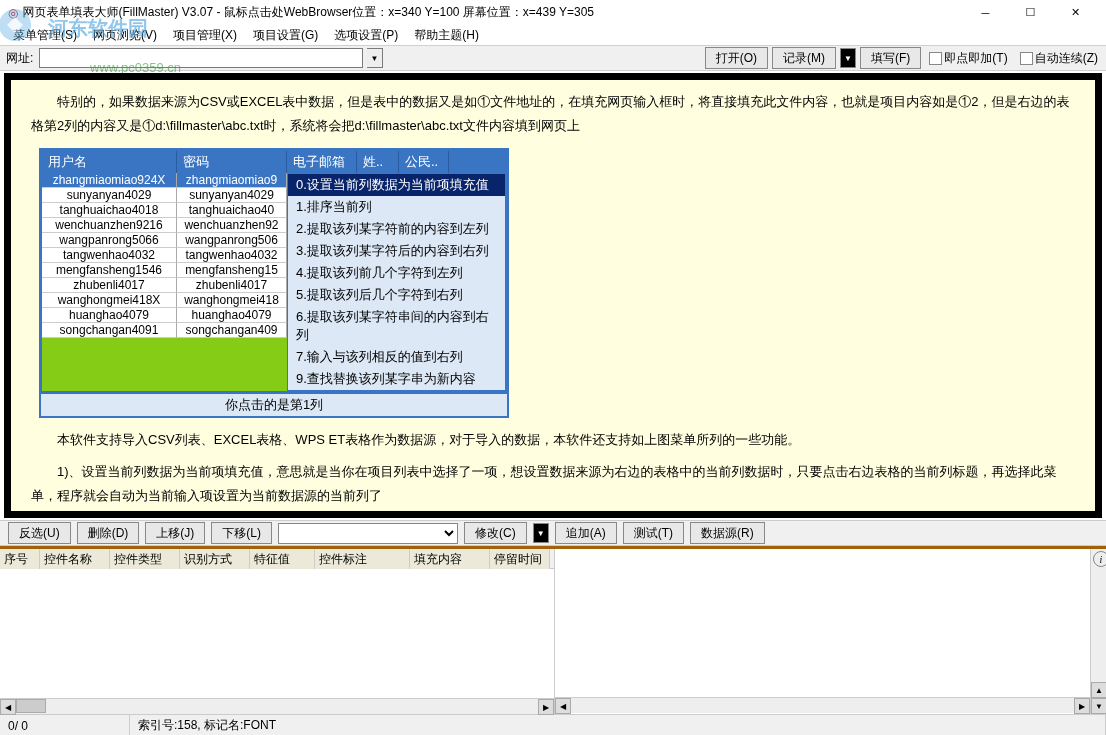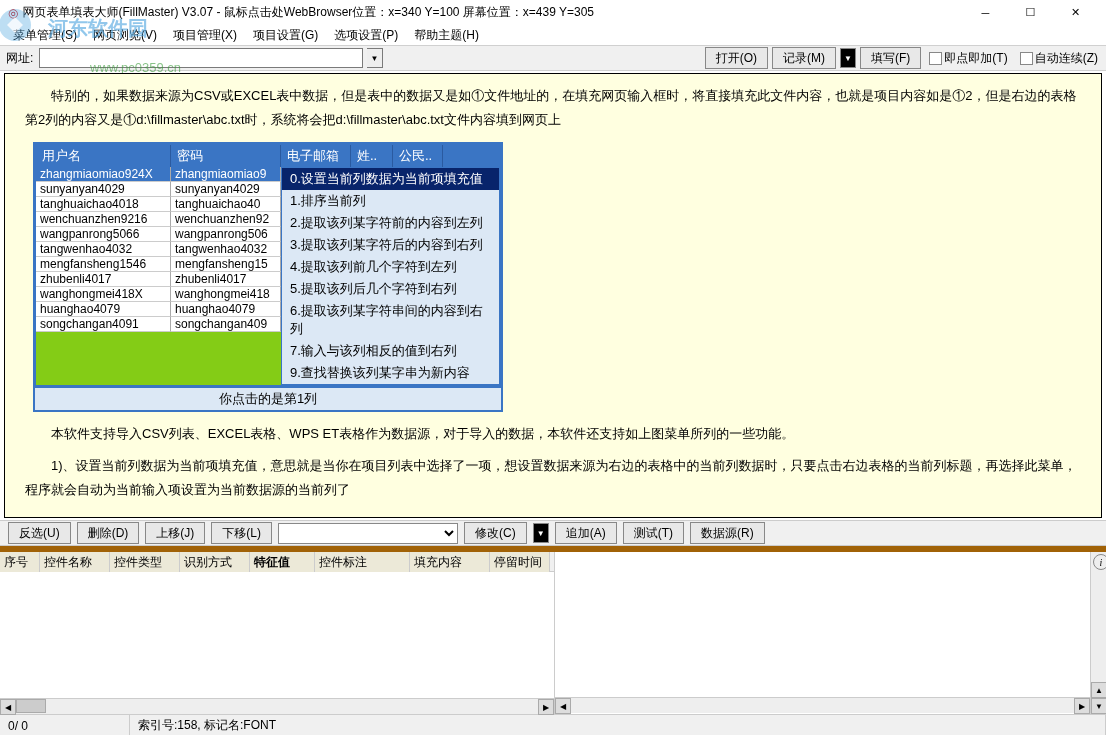--- a/index.html
+++ b/index.html
@@ -19,48 +19,48 @@
 
 .toolbar { height: 26px; display: flex; align-items: center; background: #f0f0f0; border-top: 1px solid #d0d0d0; border-bottom: 1px solid #d0d0d0; padding: 0 4px; gap: 4px; }
 .url-label { font-size: 12px; padding: 0 2px; }
 .url-input { flex: 1; max-width: 560px; height: 20px; border: 1px solid #7a7a7a; background: #fff; padding: 0 4px; }
 .url-dropdown { width: 16px; height: 20px; border: 1px solid #7a7a7a; border-left: none; background: #eee; display: flex; align-items: center; justify-content: center; font-size: 8px; }
 .tb-btn { height: 22px; padding: 0 10px; border: 1px solid #888; background: #e8e8e8; font-size: 12px; cursor: pointer; }
 .tb-black { width: 16px; height: 20px; background: #000; color: #fff; display: flex; align-items: center; justify-content: center; font-size: 8px; border: 1px solid #888; }
 .tb-check { display: flex; align-items: center; gap: 2px; padding: 0 4px; }
 .tb-checkbox { width: 13px; height: 13px; border: 1px solid #888; background: #fff; }
 
-.content-area { height: 445px; background: #ffffe0; border: 1px solid #000000; margin: 2px 4px; padding: 10px 20px; overflow: hidden; position: relative; }
+.content-area { height: 445px; background: #ffffe0; border: 7px solid #000000; margin: 2px 4px; padding: 10px 20px; overflow: hidden; position: relative; }
 .content-area p { font-size: 13px; line-height: 24px; color: #000; margin-bottom: 8px; text-indent: 2em; }
 
 .data-block { margin: 10px 0 10px 8px; width: 470px; }
 .data-table-wrap { border: 3px solid #3a75c4; background: #84cc16; }
 .data-header { display: flex; background: #3a75c4; }
 .data-header-cell { background: #3a75c4; color: #fff; font-size: 13px; padding: 2px 6px; border-right: 1px solid #2a5aa0; }
 .col-user { width: 135px; }
 .col-pass { width: 110px; }
 .col-email { width: 70px; }
 .col-name { width: 42px; }
 .col-extra { width: 50px; }
 .data-body-wrap { display: flex; }
 .data-rows { width: 245px; }
 .data-row { display: flex; background: #fff; font-family: "Courier New", monospace; font-size: 12px; }
 .data-row.sel .data-cell { background: #3a75c4; color: #fff; }
-.data-cell { padding: 0 4px; border-right: 1px solid #aaa; border-bottom: 1px solid #ccc; white-space: nowrap; overflow: hidden; height: 15px; line-height: 15px; }
+.data-cell { padding: 0 4px; border-right: 1px solid #aaa; border-bottom: 1px solid #ccc; white-space: nowrap; overflow: hidden; height: 15px; line-height: 15px; text-align: center; }
 .context-menu { width: 220px; background: #dce8f5; border: 1px solid #3a75c4; }
 .ctx-item { padding: 2px 8px; font-size: 13px; cursor: pointer; }
 .ctx-item.sel { background: #08246b; color: #fff; }
 .data-footer { background: #dce8f5; border: 2px solid #3a75c4; border-top: none; padding: 2px 8px; font-size: 13px; text-align: center; }
 
 .action-bar { height: 26px; display: flex; align-items: center; background: #f0f0f0; border-top: 1px solid #ccc; border-bottom: 1px solid #ccc; padding: 0 8px; gap: 6px; }
 .ab-btn { height: 22px; padding: 0 10px; border: 1px solid #888; background: #e8e8e8; font-size: 12px; cursor: pointer; }
 .ab-select { width: 180px; height: 21px; border: 1px solid #888; background: #fff; }
 .ab-black { width: 16px; height: 20px; background: #000; color: #fff; display: flex; align-items: center; justify-content: center; font-size: 8px; border: 1px solid #888; }
 
-.bottom-pane { height: 168px; display: flex; border-top: 6px solid #a16207; }
+.bottom-pane { height: 168px; display: flex; border-top: 3px solid #a16207; }
 .grid-pane { width: 555px; display: flex; flex-direction: column; border-right: 1px solid #ccc; }
 .grid-header { display: flex; background: #f0f0f0; border-bottom: 1px solid #ccc; height: 20px; }
 .grid-h-cell { border-right: 1px solid #ccc; padding: 2px 4px; font-size: 12px; background: #ece9d8; height: 20px; display: flex; align-items: center; }
 .grid-body { flex: 1; background: #fff; }
 .grid-scroll-h { height: 16px; background: #eee; border-top: 1px solid #ccc; display: flex; }
 .scroll-arrow { width: 16px; height: 16px; background: #ddd; border: 1px solid #aaa; display: flex; align-items: center; justify-content: center; font-size: 8px; }
 .scroll-track { flex: 1; background: #eee; }
 .scroll-thumb { width: 30px; height: 14px; background: #ccc; border: 1px solid #aaa; }
 .right-pane { flex: 1; display: flex; }
 .content-pane { flex: 1; background: #fff; }
@@ -212,21 +212,21 @@
   <button class="ab-btn">数据源(R)</button>
 </div>
 
 <div class="bottom-pane">
   <div class="grid-pane">
     <div class="grid-header" id="grid-header">
         <div class="grid-h-cell" style="width: 40px;">序号</div>
         <div class="grid-h-cell" style="width: 70px;">控件名称</div>
         <div class="grid-h-cell" style="width: 70px;">控件类型</div>
         <div class="grid-h-cell" style="width: 70px;">识别方式</div>
-        <div class="grid-h-cell" style="width: 65px; font-weight: bold;">特征值</div>
+        <div class="grid-h-cell" style="width: 65px;">特征值</div>
         <div class="grid-h-cell" style="width: 95px;">控件标注</div>
         <div class="grid-h-cell" style="width: 80px;">填充内容</div>
         <div class="grid-h-cell" style="width: 60px;">停留时间</div>
       </div>
     <div class="grid-body"></div>
     <div class="grid-scroll-h">
       <div class="scroll-arrow">◀</div>
       <div class="scroll-track">
           <div class="scroll-thumb"></div>
         </div>

